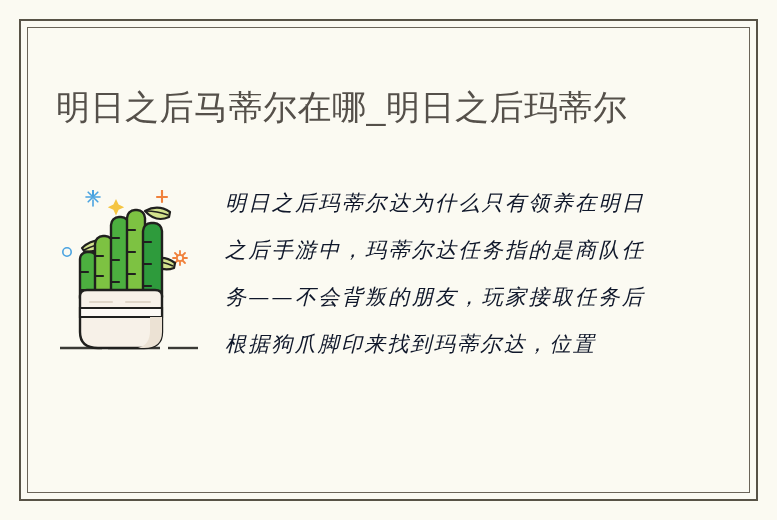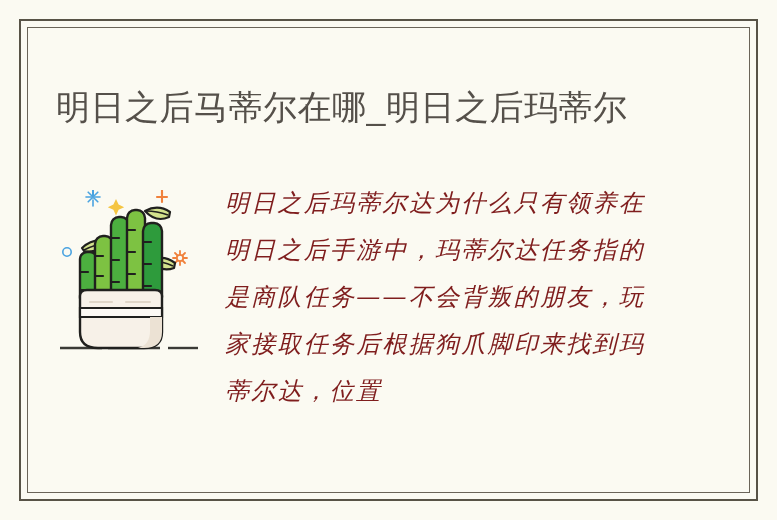--- a/index.html
+++ b/index.html
@@ -83,24 +83,24 @@
     height: 180px;
   }
   .illus svg { display: block; }
 
   
   .article {
     position: absolute;
     left: 197px;
     top: 0px;
     width: 420px;
-    font-size: 24px;
+    font-size: 21px;
     line-height: 47px;
     letter-spacing: 2.2px;
-    color: #7f1d1d;
+    color: #0f172a;
     font-family: "DejaVu Serif", "Liberation Serif", serif;
     font-style: italic;
     text-align: justify;
     word-break: break-all;
     max-height: 250px;
     overflow: hidden;
   }
 </style>
 </head>
 <body>

